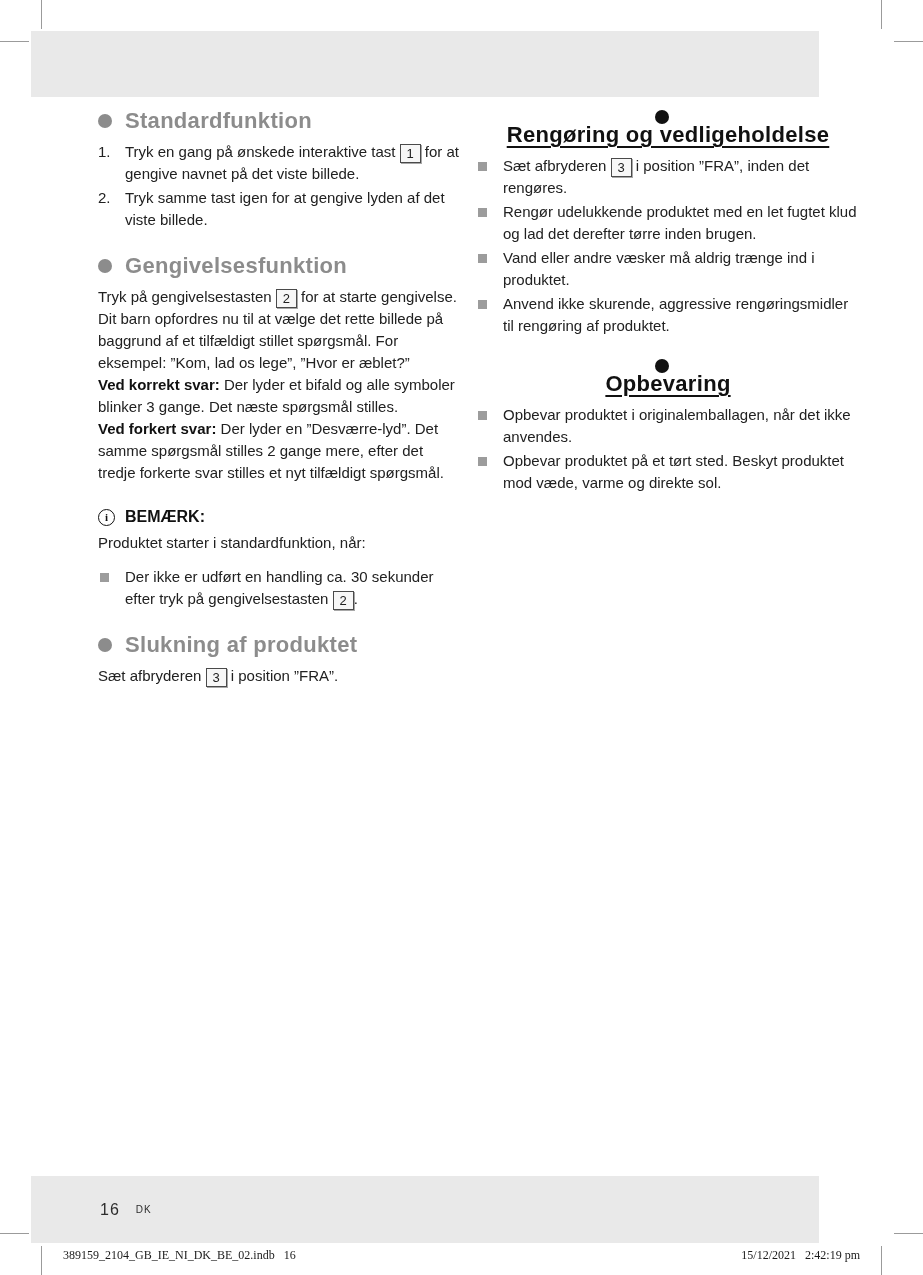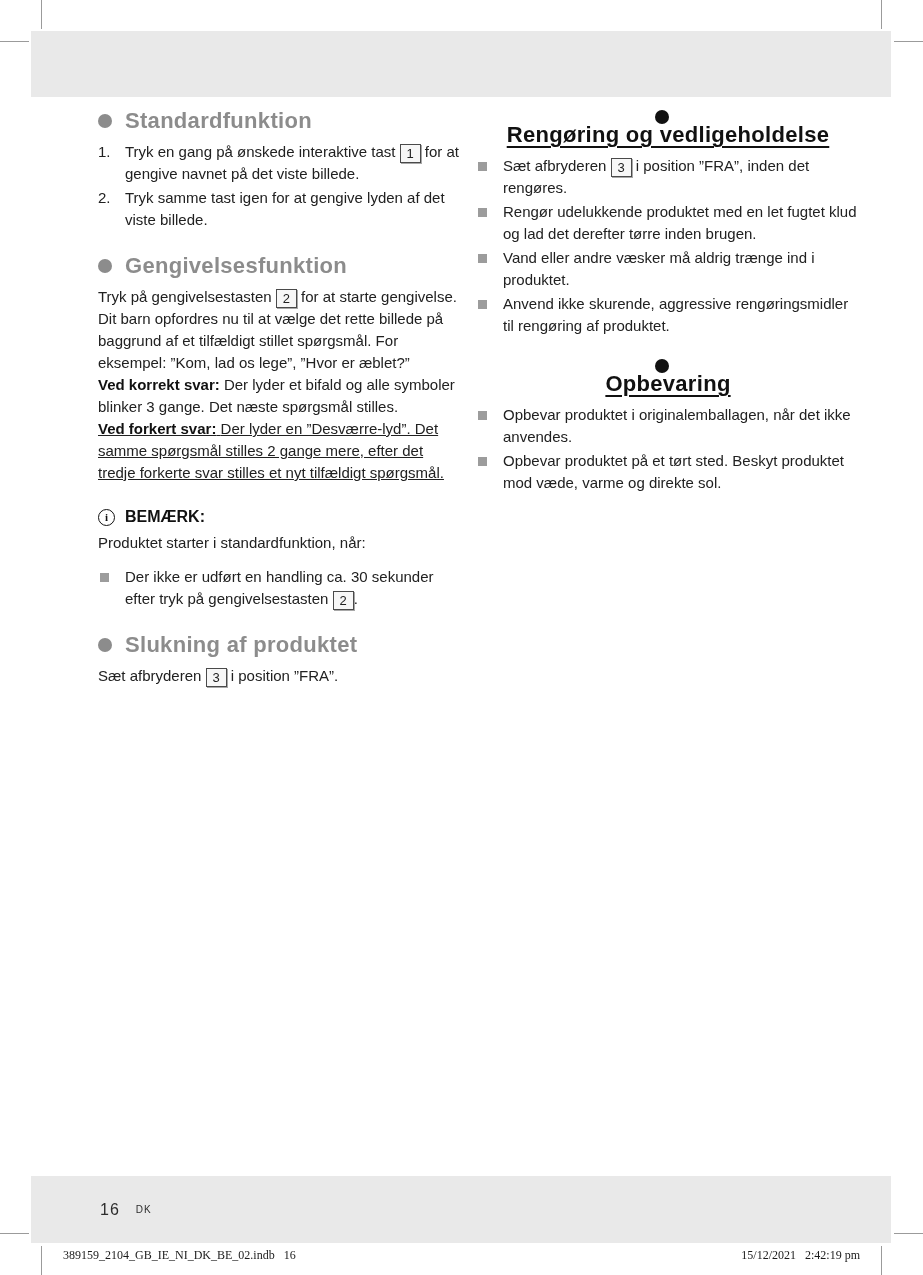--- a/index.html
+++ b/index.html
@@ -6,21 +6,21 @@
   .page {
     position:relative; width:923px; height:1275px; background:#ffffff;
     font-family:"Liberation Sans", "DejaVu Sans", sans-serif;
     color:#222; overflow:hidden;
   }
   
   .crop { position:absolute; background:#9b9b9b; }
   .crop.v { width:1px; height:29px; }
   .crop.h { width:29px; height:1px; }
   
-  .band { position:absolute; left:31px; width:860px; background:#e9e9e9; }
+  .band { position:absolute; left:31px; width:788px; background:#e9e9e9; }
   .band.top { top:31px; height:66px; }
   .band.bottom { top:1176px; height:67px; display:flex; align-items:center; }
   .band.bottom .pgnum { margin-left:69px; font-size:16px; color:#2d2d2d; letter-spacing:1px; }
   .band.bottom .lang { margin-left:16px; font-size:10px; color:#2d2d2d; letter-spacing:1px; }
   
   .col { position:absolute; top:110px; font-size:15px; line-height:22px; color:#212121; }
   .col.left  { left:98px;  width:366px; }
   .col.right { left:476px; width:384px; }
   
   .sec-h { display:flex; align-items:center; font-weight:bold; font-size:22px;
@@ -32,21 +32,21 @@
   .sec-h.black .dot { background:#111; }
   .sec-h .u { text-decoration:underline; text-decoration-thickness:2px; text-underline-offset:4px; }
   .mt { margin-top:24px; }
   
   .row { display:flex; margin:0 0 2px 0; }
   .row .num { flex:0 0 27px; }
   .row .sq { flex:0 0 auto; width:9px; height:9px; background:#9c9c9c; margin:7px 16px 0 2px; }
   .row .txt { flex:1; }
   p.body { margin:0 0 0 0; }
   .gap-s { margin-top:14px; }
-  .gap-m { margin-top:16px;text-decoration:underline; }
+  .gap-m { margin-top:16px; }
   .bold { font-weight:bold; color:#111; }
   
   .keycap {
     display:inline-block; min-width:13px; text-align:center;
     border:1px solid #4a4a4a; box-shadow:1px 1px 0 #a8a8a8;
     background:#f7f7f7; padding:0 3px; font-size:13px; line-height:17px;
     vertical-align:-1px;
   }
   
   .note-h { display:flex; align-items:center; font-weight:bold; font-size:16px; color:#111; margin:22px 0 4px 0; }

